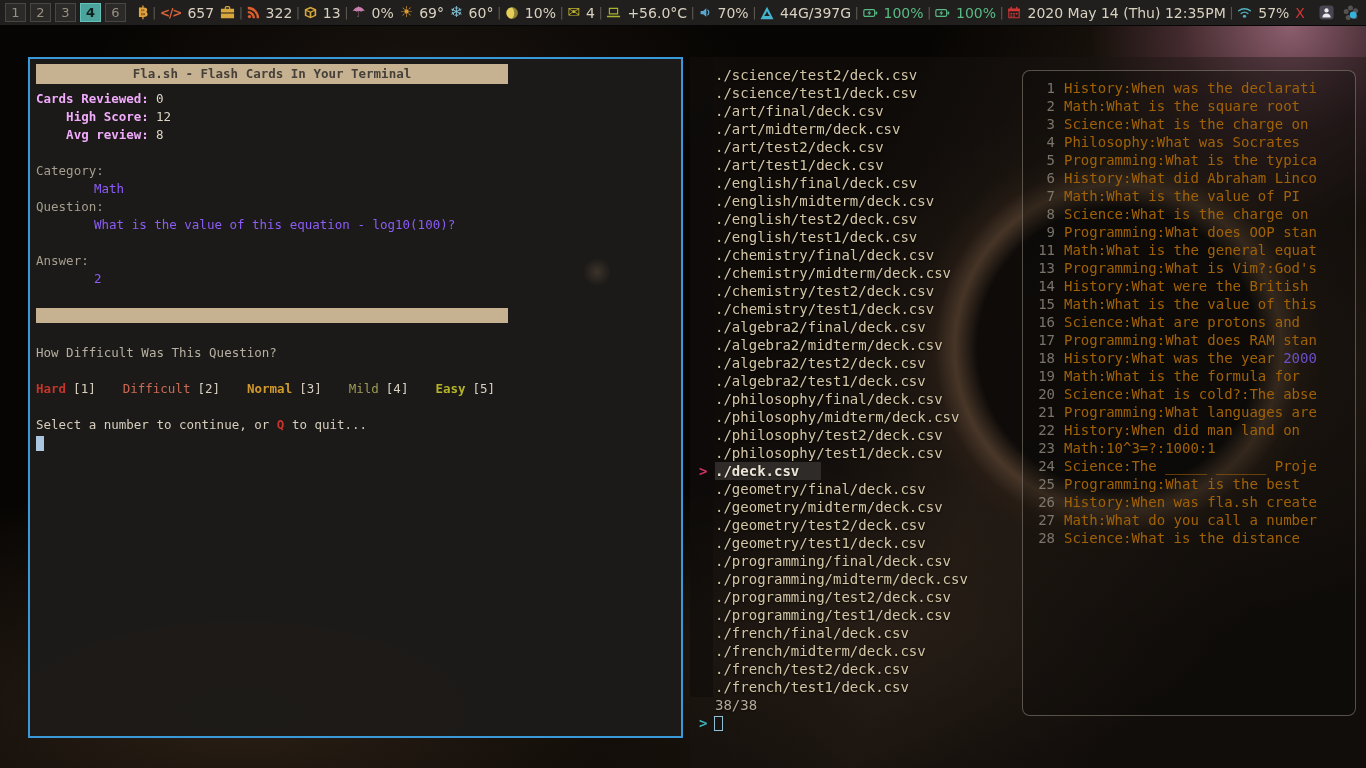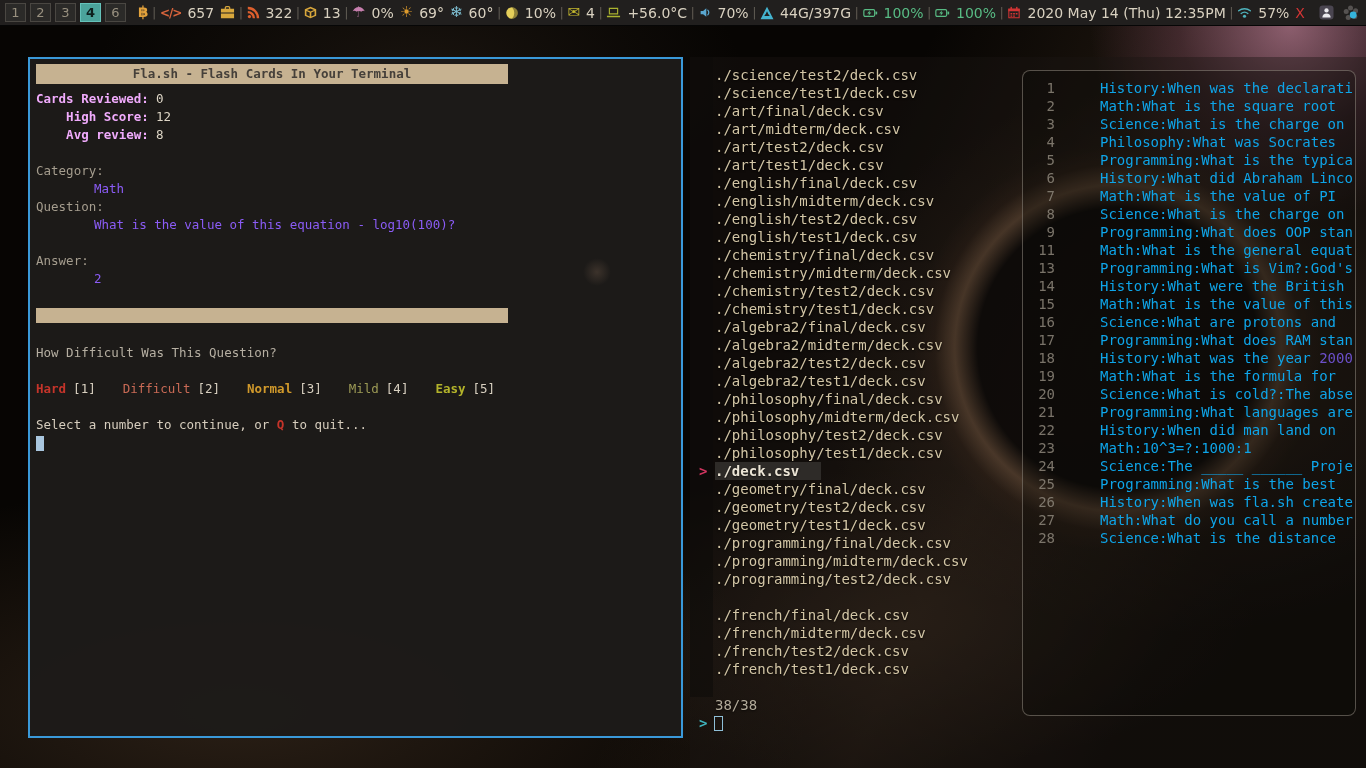--- a/index.html
+++ b/index.html
@@ -87,21 +87,21 @@
   .hollow-cursor{ width:9px; height:15px; border:1px solid #8fc0d8; }
 
   
   .preview{
     position:absolute; left:332px; top:13px; width:334px; height:646px;
     border:1px solid rgba(158,150,138,.5); border-radius:8px;
     background:rgba(10,9,8,.30); padding:8px 0 0 10px; overflow:hidden;
   }
   .prow{ height:18px; white-space:pre; font:14px/18px "DejaVu Sans Mono", monospace; }
   .pnum{ display:inline-block; width:22px; text-align:right; margin-right:9px; color:rgba(141,134,122,.85); }
-  .ptext{ color:#0ea5e9;margin-left:36px; }
+  .ptext{ color:#a16207; }
   .phl{ color:#6b4fc9; }
 </style>
 </head>
 <body>
 
 <div class="bar">
   <div class="ws-wrap" id="workspaces">
       <div class="ws">1</div>
       <div class="ws">2</div>
       <div class="ws">3</div>
@@ -404,40 +404,45 @@
       <div class="frow sel">
         <span class="fgut">&gt;</span>
         <span class="ftext">./deck.csv</span>
       </div>
       <div class="frow">
         <span class="fgut"></span>
         <span class="ftext">./geometry/final/deck.csv</span>
       </div>
       <div class="frow">
         <span class="fgut"></span>
+        <span class="ftext">./geometry/midterm/deck.csv</span>
+      </div>
+      <div class="frow">
+        <span class="fgut"></span>
         <span class="ftext">./geometry/test2/deck.csv</span>
       </div>
       <div class="frow">
         <span class="fgut"></span>
         <span class="ftext">./geometry/test1/deck.csv</span>
       </div>
       <div class="frow">
         <span class="fgut"></span>
         <span class="ftext">./programming/final/deck.csv</span>
       </div>
       <div class="frow">
         <span class="fgut"></span>
         <span class="ftext">./programming/midterm/deck.csv</span>
       </div>
       <div class="frow">
         <span class="fgut"></span>
         <span class="ftext">./programming/test2/deck.csv</span>
       </div>
       <div class="frow">
         <span class="fgut"></span>
+        <span class="ftext">./programming/test1/deck.csv</span>
       </div>
       <div class="frow">
         <span class="fgut"></span>
         <span class="ftext">./french/final/deck.csv</span>
       </div>
       <div class="frow">
         <span class="fgut"></span>
         <span class="ftext">./french/midterm/deck.csv</span>
       </div>
       <div class="frow">

